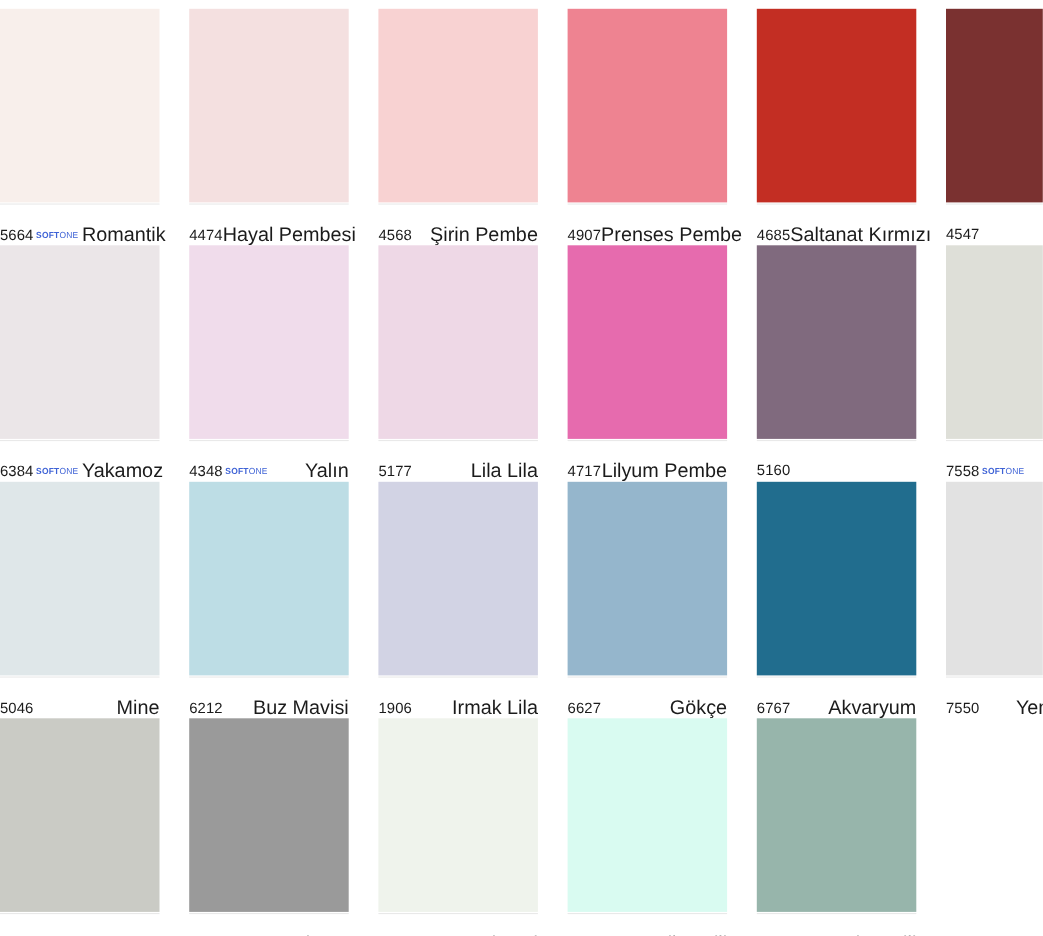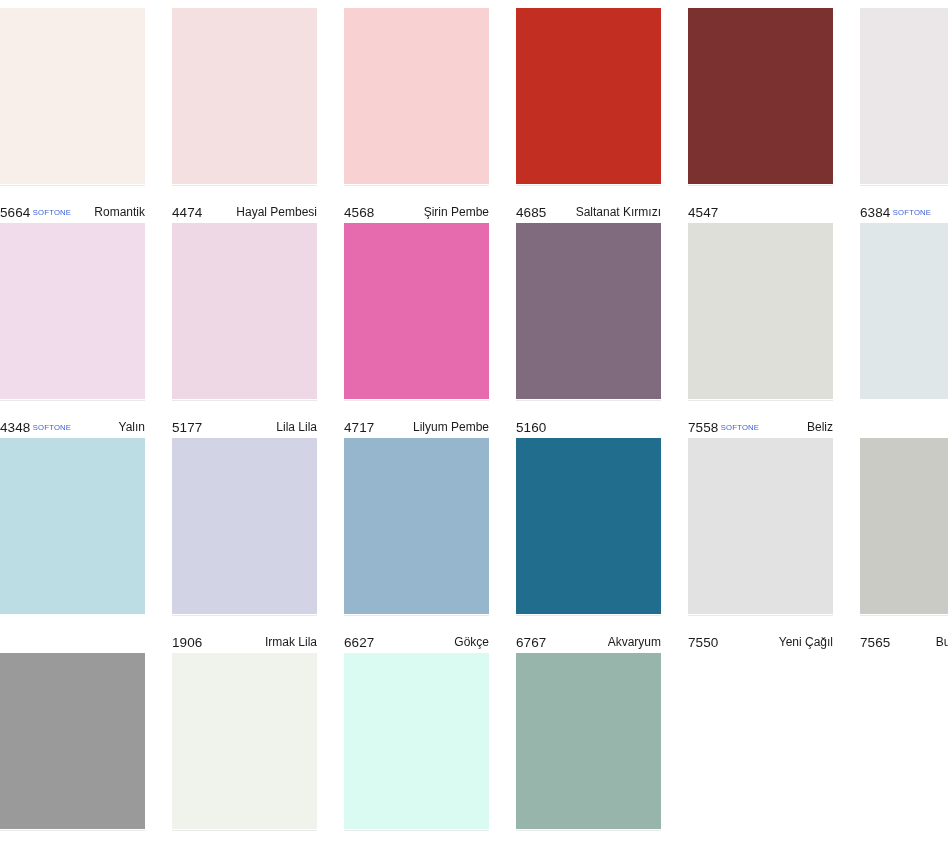--- a/index.html
+++ b/index.html
@@ -51,24 +51,24 @@
   }
   .badge{
     font-size:8px;
     color:#3f63d6;
     letter-spacing:0.2px;
     font-weight:700;
     white-space:nowrap;
     margin:0 2px;
     transform:scaleX(0.96);
   }
-  .badge .soft{font-weight:400;}
+  .badge .soft{font-weight:700;}
   .badge .one{font-weight:400;text-align:right;}
   .name{
-    font-size:12px;
+    font-size:18px;
     color:#1b1b1b;
     white-space:nowrap;
     text-align:left;
     margin-left:auto;
   }
 </style>
 </head>
 <body>
 
 <div id="grid">
@@ -88,20 +88,27 @@
       </div>
     </div>
     <div class="cell">
       <div class="swatch" style="background: rgb(248, 210, 210);"></div>
       <div class="meta">
         <span class="code">4568</span>
         <span class="name">Şirin Pembe</span>
       </div>
     </div>
     <div class="cell">
+      <div class="swatch" style="background: rgb(238, 131, 145);"></div>
+      <div class="meta">
+        <span class="code">4907</span>
+        <span class="name">Prenses Pembe</span>
+      </div>
+    </div>
+    <div class="cell">
       <div class="swatch" style="background: rgb(195, 46, 35);"></div>
       <div class="meta">
         <span class="code">4685</span>
         <span class="name">Saltanat Kırmızı</span>
       </div>
     </div>
     <div class="cell">
       <div class="swatch" style="background: rgb(122, 49, 48);"></div>
       <div class="meta">
         <span class="code">4547</span>
@@ -146,23 +153,31 @@
     <div class="cell">
       <div class="swatch" style="background: rgb(222, 223, 216);"></div>
       <div class="meta">
         <span class="code">7558</span>
         <span class="badge" style="color: rgb(63, 99, 214);"><span class="soft">SOFT</span><span class="one">ONE</span></span>
         <span class="name">Beliz</span>
       </div>
     </div>
     <div class="cell">
       <div class="swatch" style="background: rgb(223, 231, 233);"></div>
+      <div class="meta">
+        <span class="code">5046</span>
+        <span class="name">Mine</span>
+      </div>
     </div>
     <div class="cell">
       <div class="swatch" style="background: rgb(189, 221, 229);"></div>
+      <div class="meta">
+        <span class="code">6212</span>
+        <span class="name">Buz Mavisi</span>
+      </div>
     </div>
     <div class="cell">
       <div class="swatch" style="background: rgb(210, 211, 228);"></div>
       <div class="meta">
         <span class="code">1906</span>
         <span class="name">Irmak Lila</span>
       </div>
     </div>
     <div class="cell">
       <div class="swatch" style="background: rgb(149, 182, 204);"></div>

